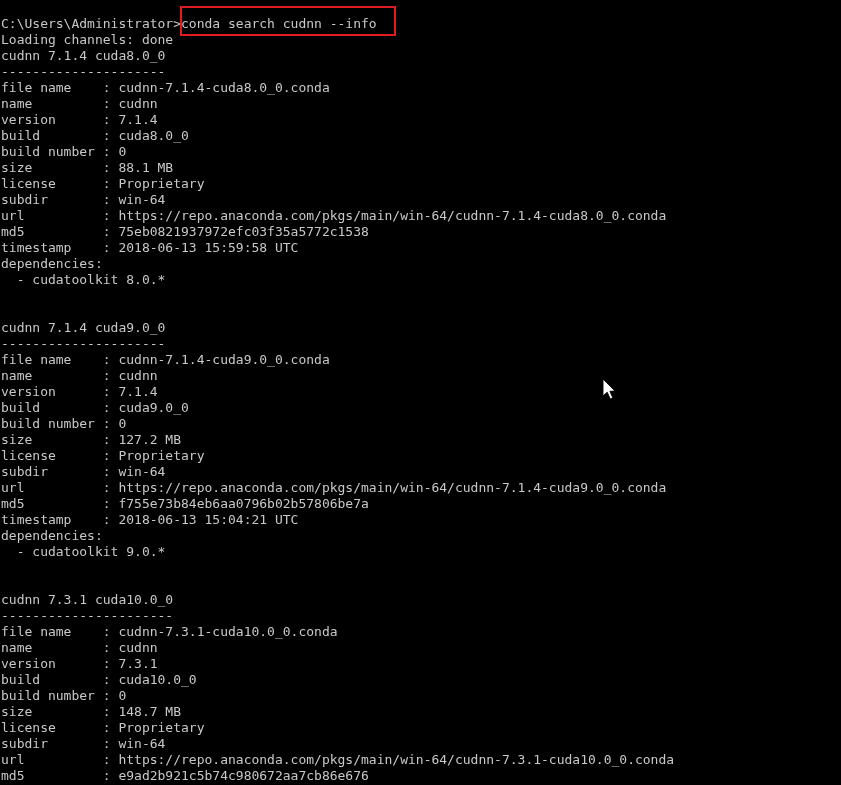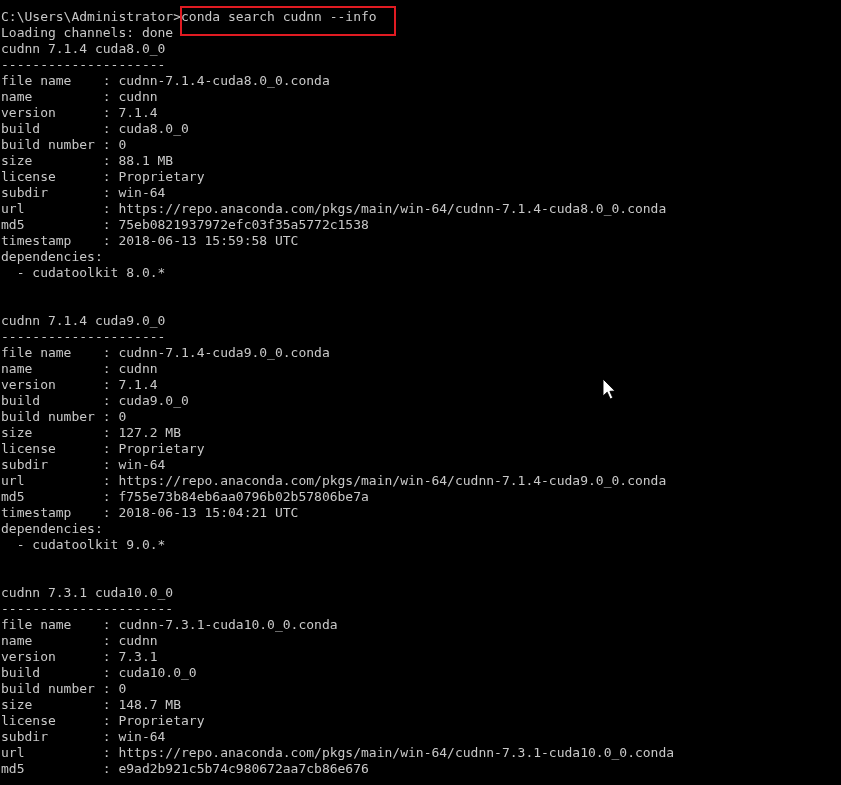--- a/index.html
+++ b/index.html
@@ -20,21 +20,21 @@
     left: 0;
     width: 841px;
     height: 785px;
     background: #000000;
     color: #c8c8c8;
     font-family: "DejaVu Sans Mono", "Liberation Mono", monospace;
     font-size: 13px;
     line-height: 16px;
     white-space: pre;
     letter-spacing: 0px;
-    padding: 9px 0 0 1px;
+    padding: 16px 0 0 1px;
     box-sizing: border-box;
     overflow: hidden;
   }
   .tline {
     display: block;
     height: 16px;
     white-space: pre;
     font-family: "DejaVu Sans Mono", "Liberation Mono", monospace;
   }
   #highlight-box {

